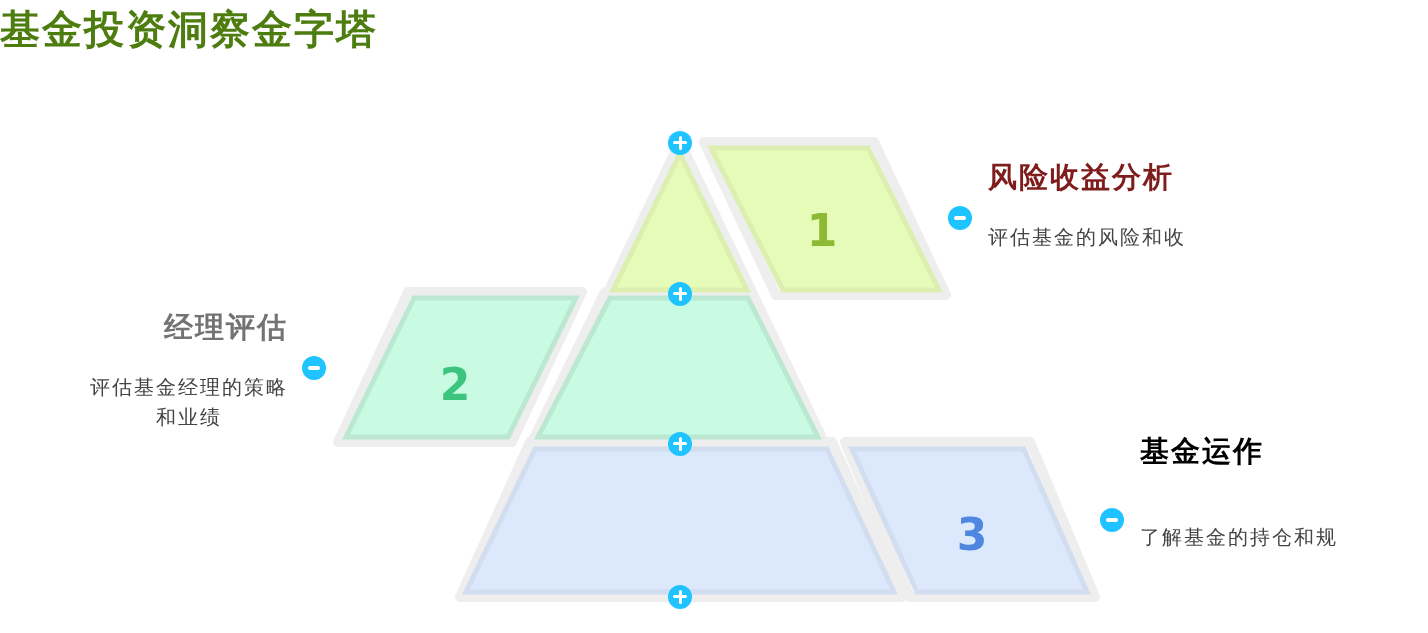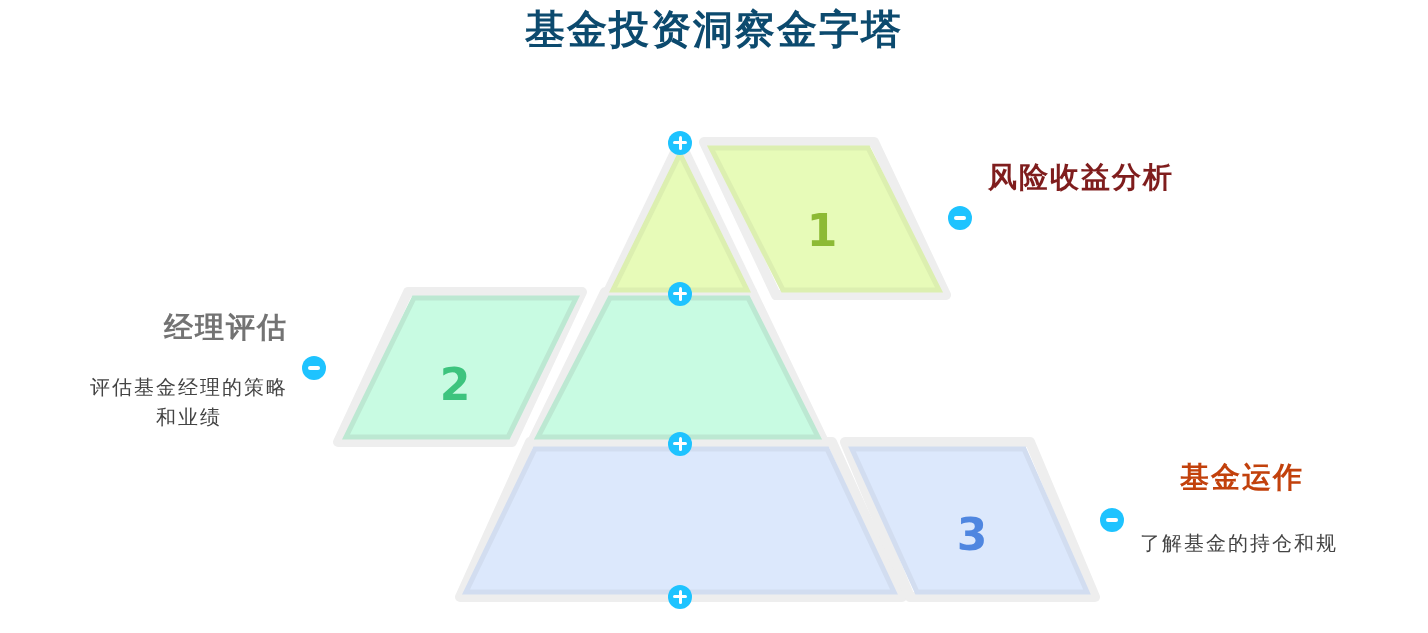--- a/index.html
+++ b/index.html
@@ -1,19 +1,19 @@
 <!DOCTYPE html>
 <html><head>
   <meta charset="utf-8">
   <style>
     html, body { margin: 0; padding: 0; background: #ffffff; }
     body { width: 1428px; height: 633px; position: relative; overflow: hidden;
            font-family: "DejaVu Serif", "Liberation Serif", serif; }
-    .title { position: absolute; left: 0; top: 2px; width: 1428px; text-align: center;
-             font-size: 40px; font-weight: bold; color: #0c4a6e; letter-spacing: 2px; }
+    .title { position: absolute; left: 0; top: 2px; width: 1428px; text-align: left;
+             font-size: 40px; font-weight: bold; color: #4d7c0f; letter-spacing: 2px; }
     svg.diagram { position: absolute; left: 0; top: 0; }
     .num { font-family: "DejaVu Sans", "Liberation Sans", sans-serif; font-weight: bold; font-size: 44px; }
     .label-title { position: absolute; font-size: 29px; font-weight: bold; letter-spacing: 2px; white-space: nowrap; }
     .label-desc { position: absolute; font-size: 20px; color: #444444; line-height: 30px; letter-spacing: 2px; }
     .badge { position: absolute; width: 24px; height: 24px; border-radius: 50%; background: #1ec3ff; }
     .badge::after { content: ""; position: absolute; left: 6px; top: 10px; width: 12px; height: 4px; background: #fff; border-radius: 2px; }
     .plus { position: absolute; width: 24px; height: 24px; border-radius: 50%; background: #1ec3ff; }
     .plus::before { content: ""; position: absolute; left: 5px; top: 10px; width: 14px; height: 3px; background: #fff; border-radius: 2px; }
     .plus::after { content: ""; position: absolute; left: 10.5px; top: 5px; width: 3px; height: 14px; background: #fff; border-radius: 2px; }
   </style>
@@ -53,26 +53,27 @@
 </svg>
 
 <div class="plus" style="left:668px; top:131px;"></div>
 <div class="plus" style="left:668px; top:282px;"></div>
 <div class="plus" style="left:668px; top:432px;"></div>
 <div class="plus" style="left:668px; top:585px;"></div>
 
 <div class="label-title" style="left:988px; top:158px; color:#7f1d1d;">风险收益分析</div>
 <div class="badge" style="left:948px; top:206px;"></div>
 <div class="label-desc" style="left:988px; top:222px;">
+  <div>评估基金的风险和收</div>
 </div>
 
 <div class="label-title" style="right:1140px; top:308px; color:#737373; text-align:right;">经理评估</div>
 <div class="badge" style="left:302px; top:356px;"></div>
 <div class="label-desc" style="right:1140px; top:372px; text-align:center;">
   <div>评估基金经理的策略</div>
   <div>和业绩</div>
 </div>
 
-<div class="label-title" style="left:1140px; top:458px; color:#c2410c;margin-left:40px;">基金运作</div>
+<div class="label-title" style="left:1140px; top:432px; color:#000000;">基金运作</div>
 <div class="badge" style="left:1100px; top:508px;"></div>
-<div class="label-desc" style="left:1140px; top:522px;margin-top:6px;">
+<div class="label-desc" style="left:1140px; top:522px;">
   <div>了解基金的持仓和规</div>
 </div>
 
 </body></html>

